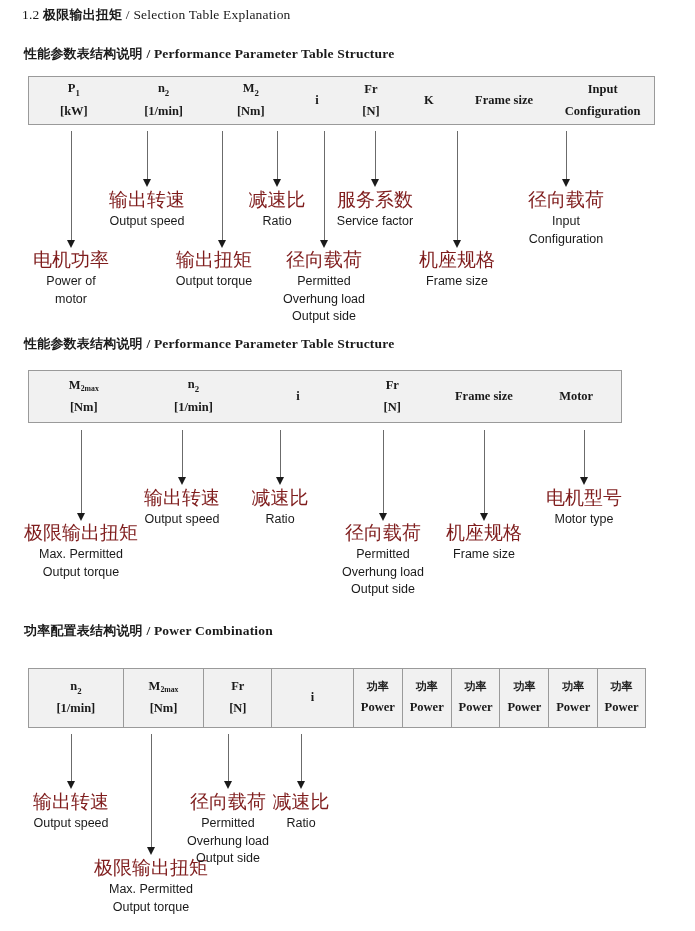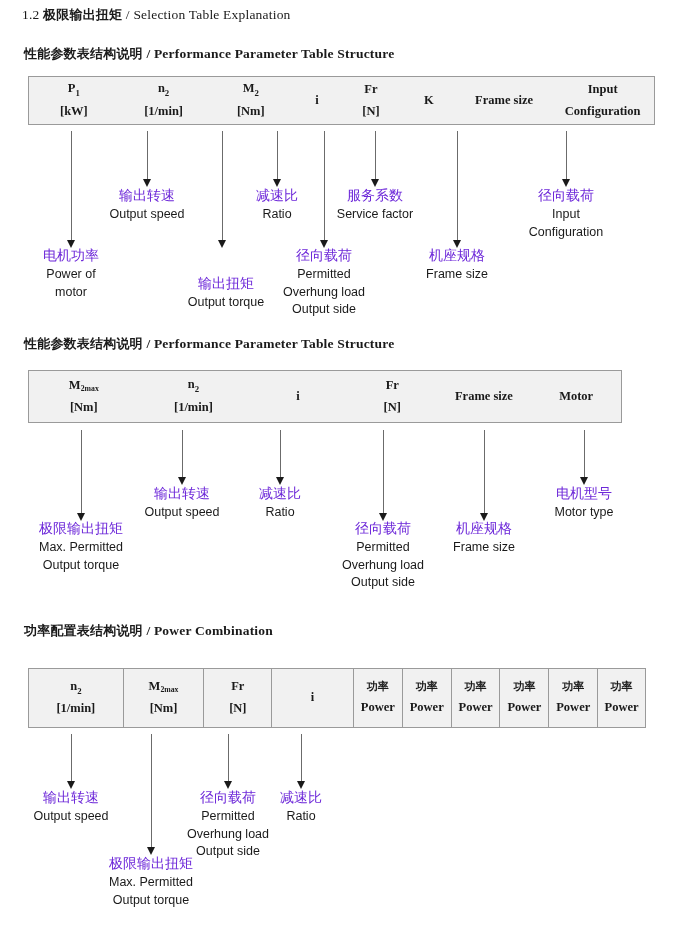--- a/index.html
+++ b/index.html
@@ -88,22 +88,22 @@
   .note {
     position: absolute;
     text-align: center;
     line-height: 1.42;
     white-space: nowrap;
     font-size: 12.5px;
   }
   .note .cn {
     display: block;
     font-family: "DejaVu Sans", "Liberation Sans", sans-serif;
-    font-size: 14px;
-    color: #6d28d9;
+    font-size: 19px;
+    color: #7f1d1d;
   }
   .note .en {
     display: block;
     font-family: Liberation Sans, sans-serif;
     font-size: 12.5px;
   }
 </style>
 </head>
 <body>
 
@@ -169,21 +169,21 @@
 
 <div class="note" style="left:71px; top:246px; transform:translateX(-50%);">
   <span class="cn">电机功率</span>
   <span class="en">Power of</span>
   <span class="en">motor</span>
 </div>
 <div class="note" style="left:147px; top:186px; transform:translateX(-50%);">
   <span class="cn">输出转速</span>
   <span class="en">Output speed</span>
 </div>
-<div class="note" style="left:226px; top:246px; transform:translateX(-50%);margin-top:28px;">
+<div class="note" style="left:214px; top:246px; transform:translateX(-50%);">
   <span class="cn">输出扭矩</span>
   <span class="en">Output torque</span>
 </div>
 <div class="note" style="left:277px; top:186px; transform:translateX(-50%);">
   <span class="cn">减速比</span>
   <span class="en">Ratio</span>
 </div>
 <div class="note" style="left:324px; top:246px; transform:translateX(-50%);">
   <span class="cn">径向载荷</span>
   <span class="en">Permitted</span>

